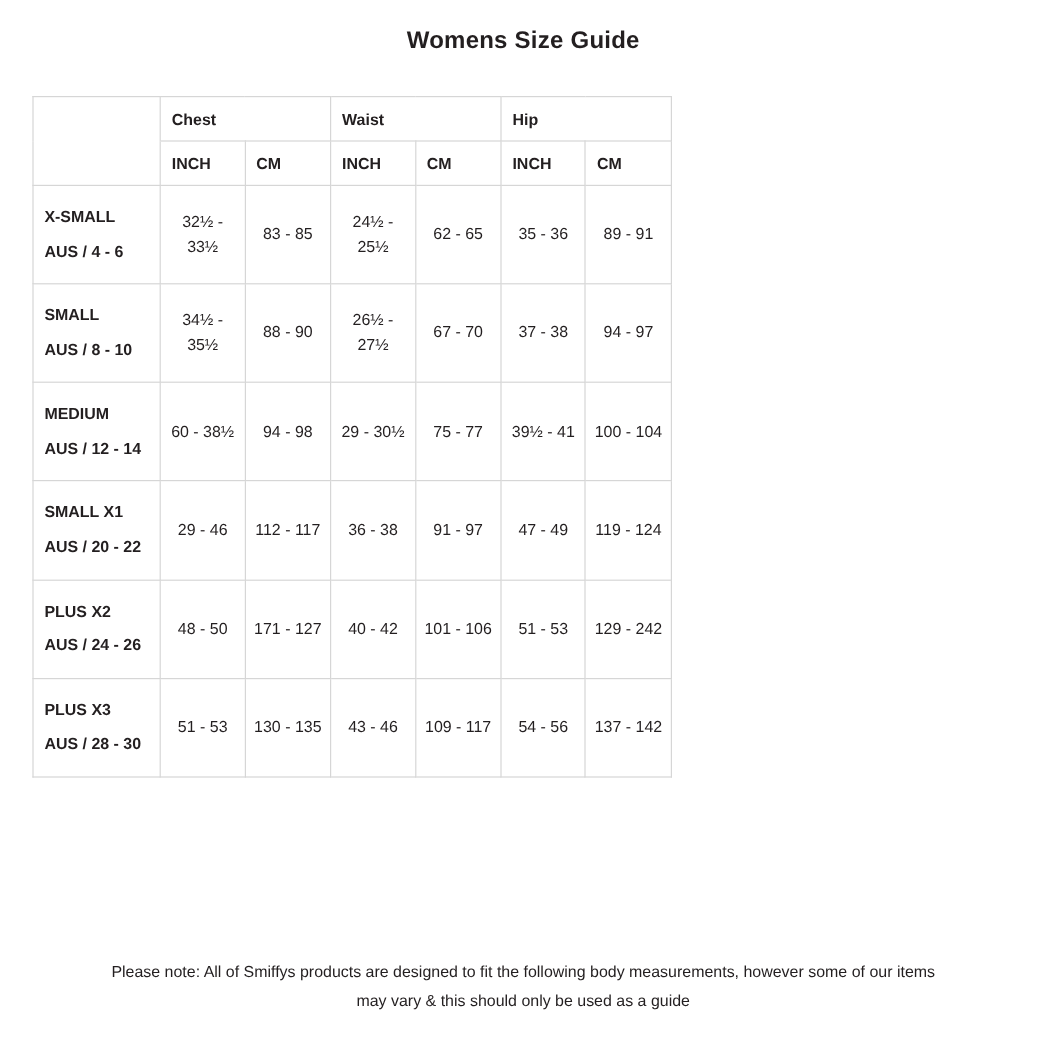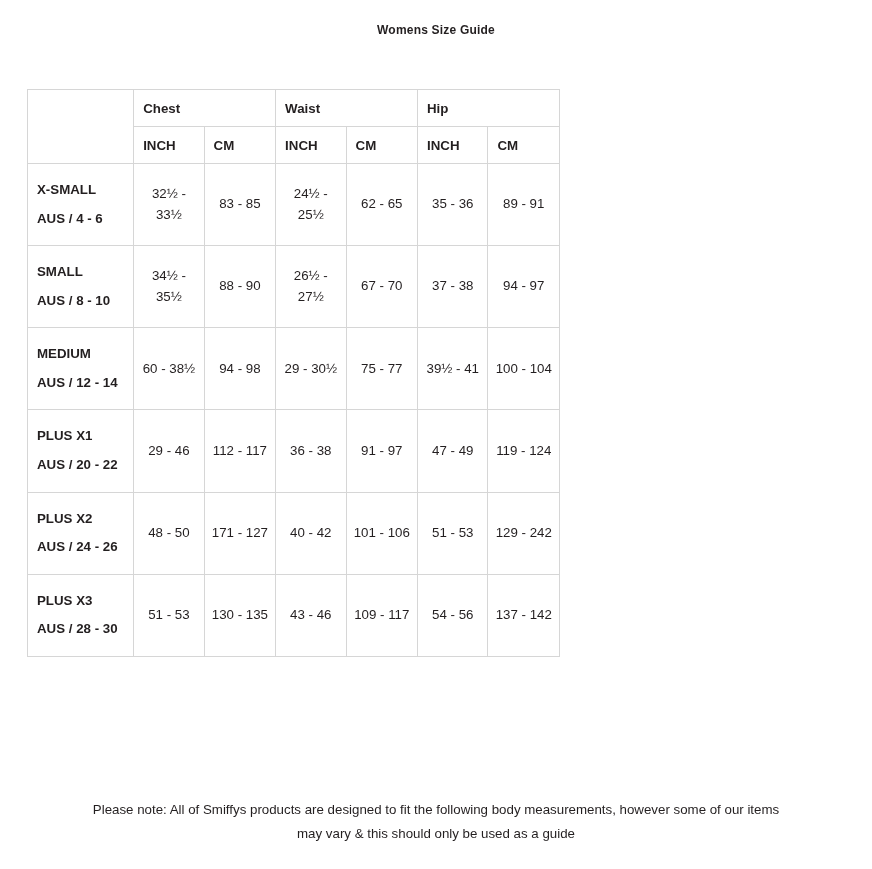--- a/index.html
+++ b/index.html
@@ -15,28 +15,28 @@
     overflow: hidden;
   }
   .page {
     position: relative;
     width: 872px;
     height: 869px;
     box-sizing: border-box;
   }
   .title {
     text-align: center;
-    font-size: 12px;
+    font-size: 20px;
     font-weight: bold;
     color: #231f20;
     padding-top: 23px;
     letter-spacing: 0.2px;
   }
   .table-wrap {
-    margin: 52px 27px 0 27px;
+    margin: 34px 27px 0 27px;
     width: 533px;
   }
   table.size-table {
     border-collapse: collapse;
     width: 533px;
     table-layout: fixed;
   }
   table.size-table td, table.size-table th {
     border: 1px solid #d6d6d6;
     padding: 0;
@@ -177,21 +177,21 @@
           <td class="val">94 - 98</td>
           <td class="val">29 - 30½</td>
           <td class="val">75 - 77</td>
           <td class="val">39½ - 41</td>
           <td class="val">100 - 104</td>
         </tr>
 
 
         <tr>
           <td class="row-label">
-            <span>PLUS X1</span>
+            <span>SMALL X1</span>
             <span>AUS / 20 - 22</span>
           </td>
           <td class="val">29 - 46</td>
           <td class="val">112 - 117</td>
           <td class="val">36 - 38</td>
           <td class="val">91 - 97</td>
           <td class="val">47 - 49</td>
           <td class="val">119 - 124</td>
         </tr>
 

